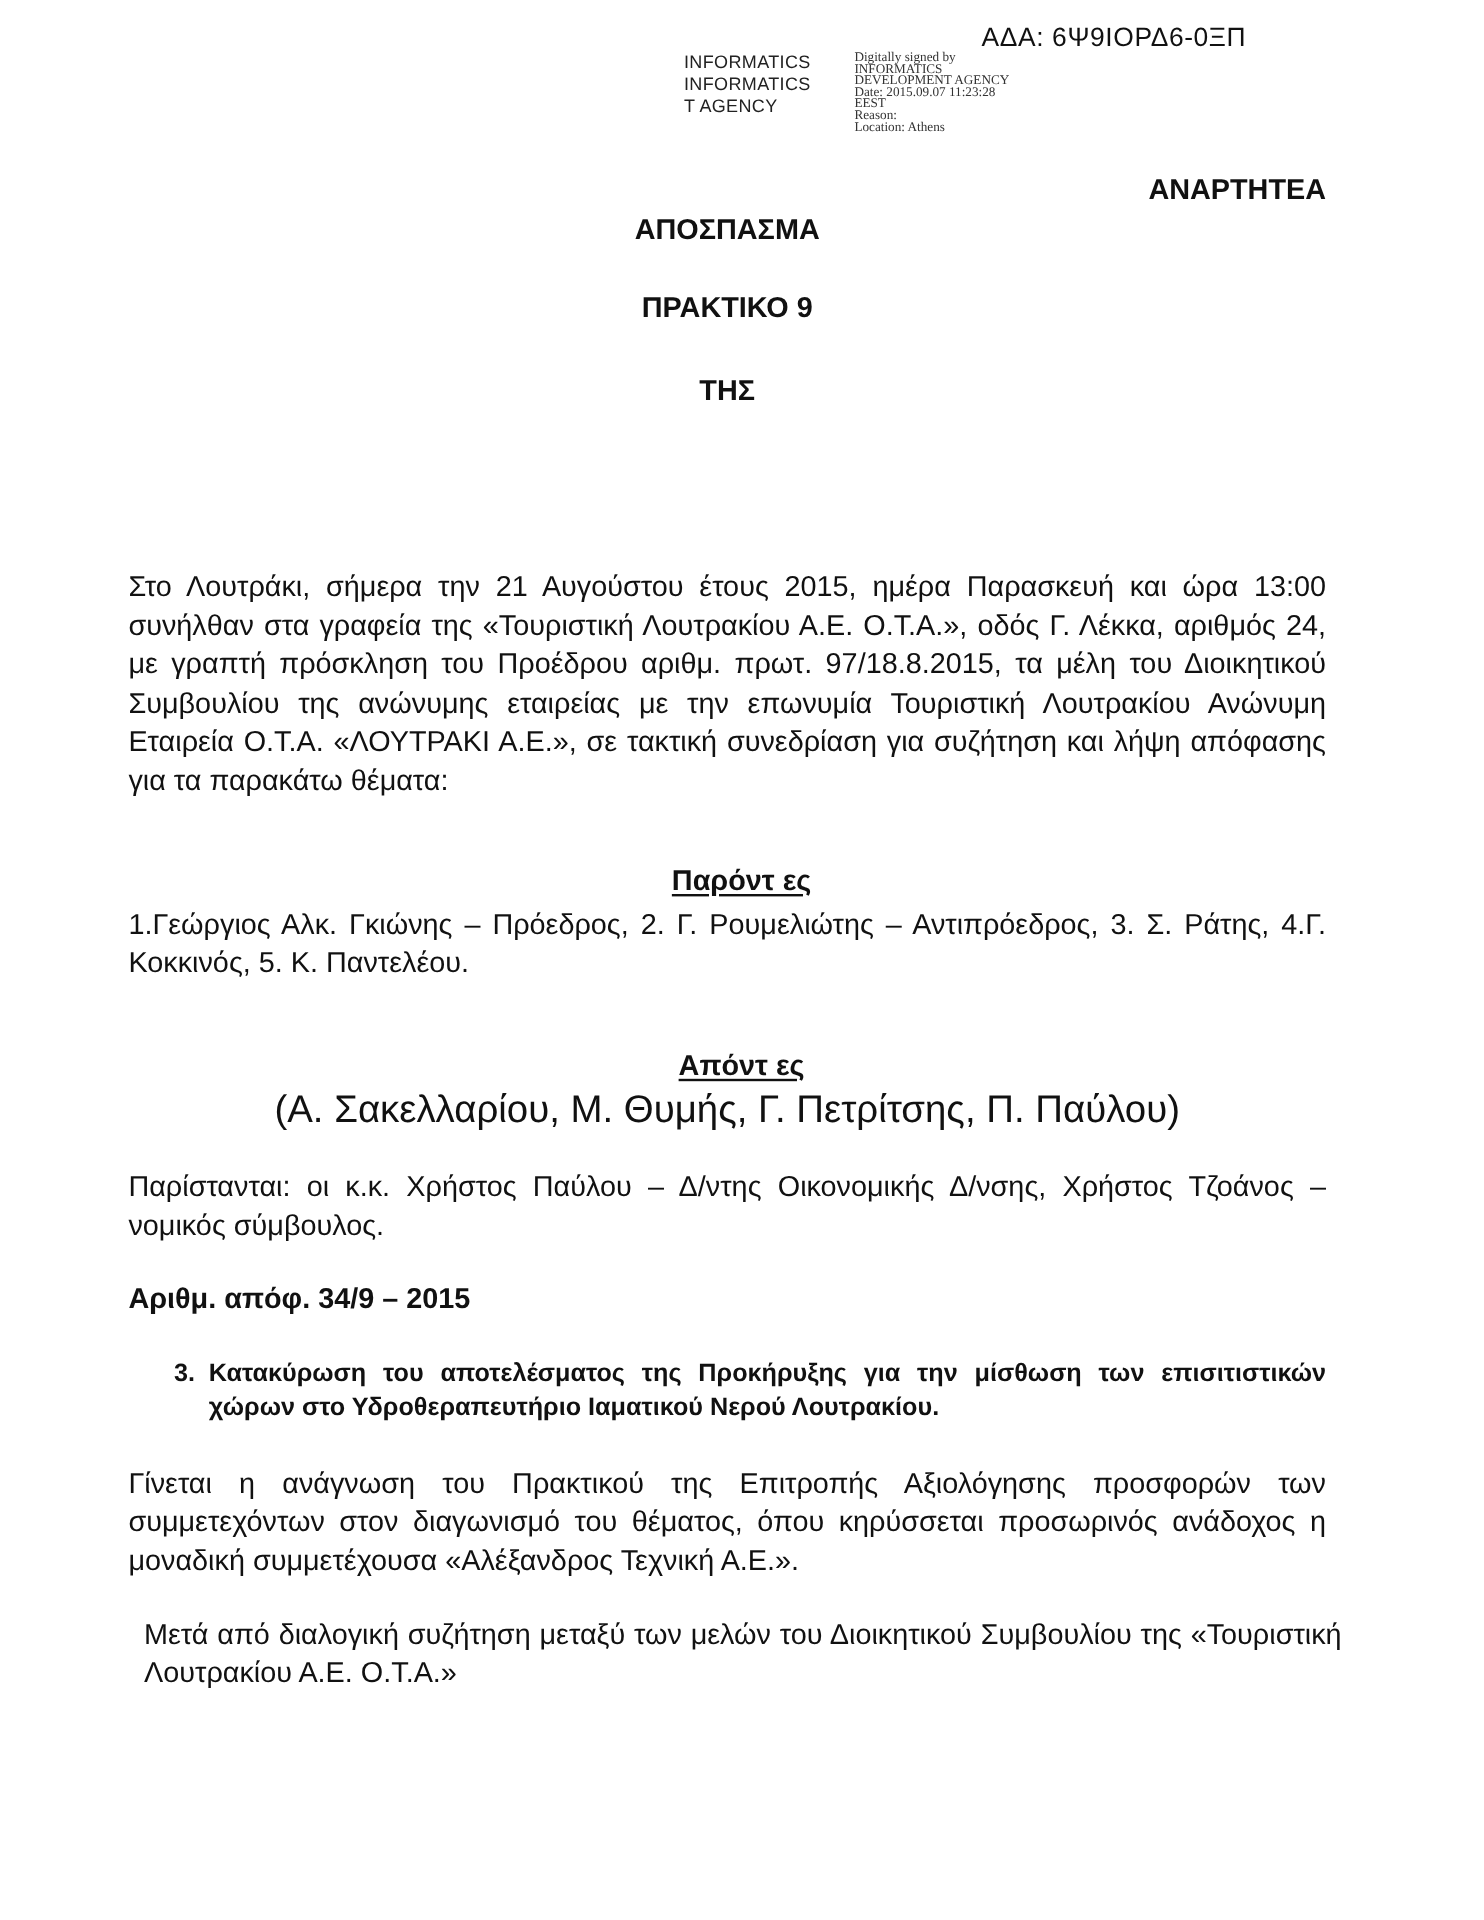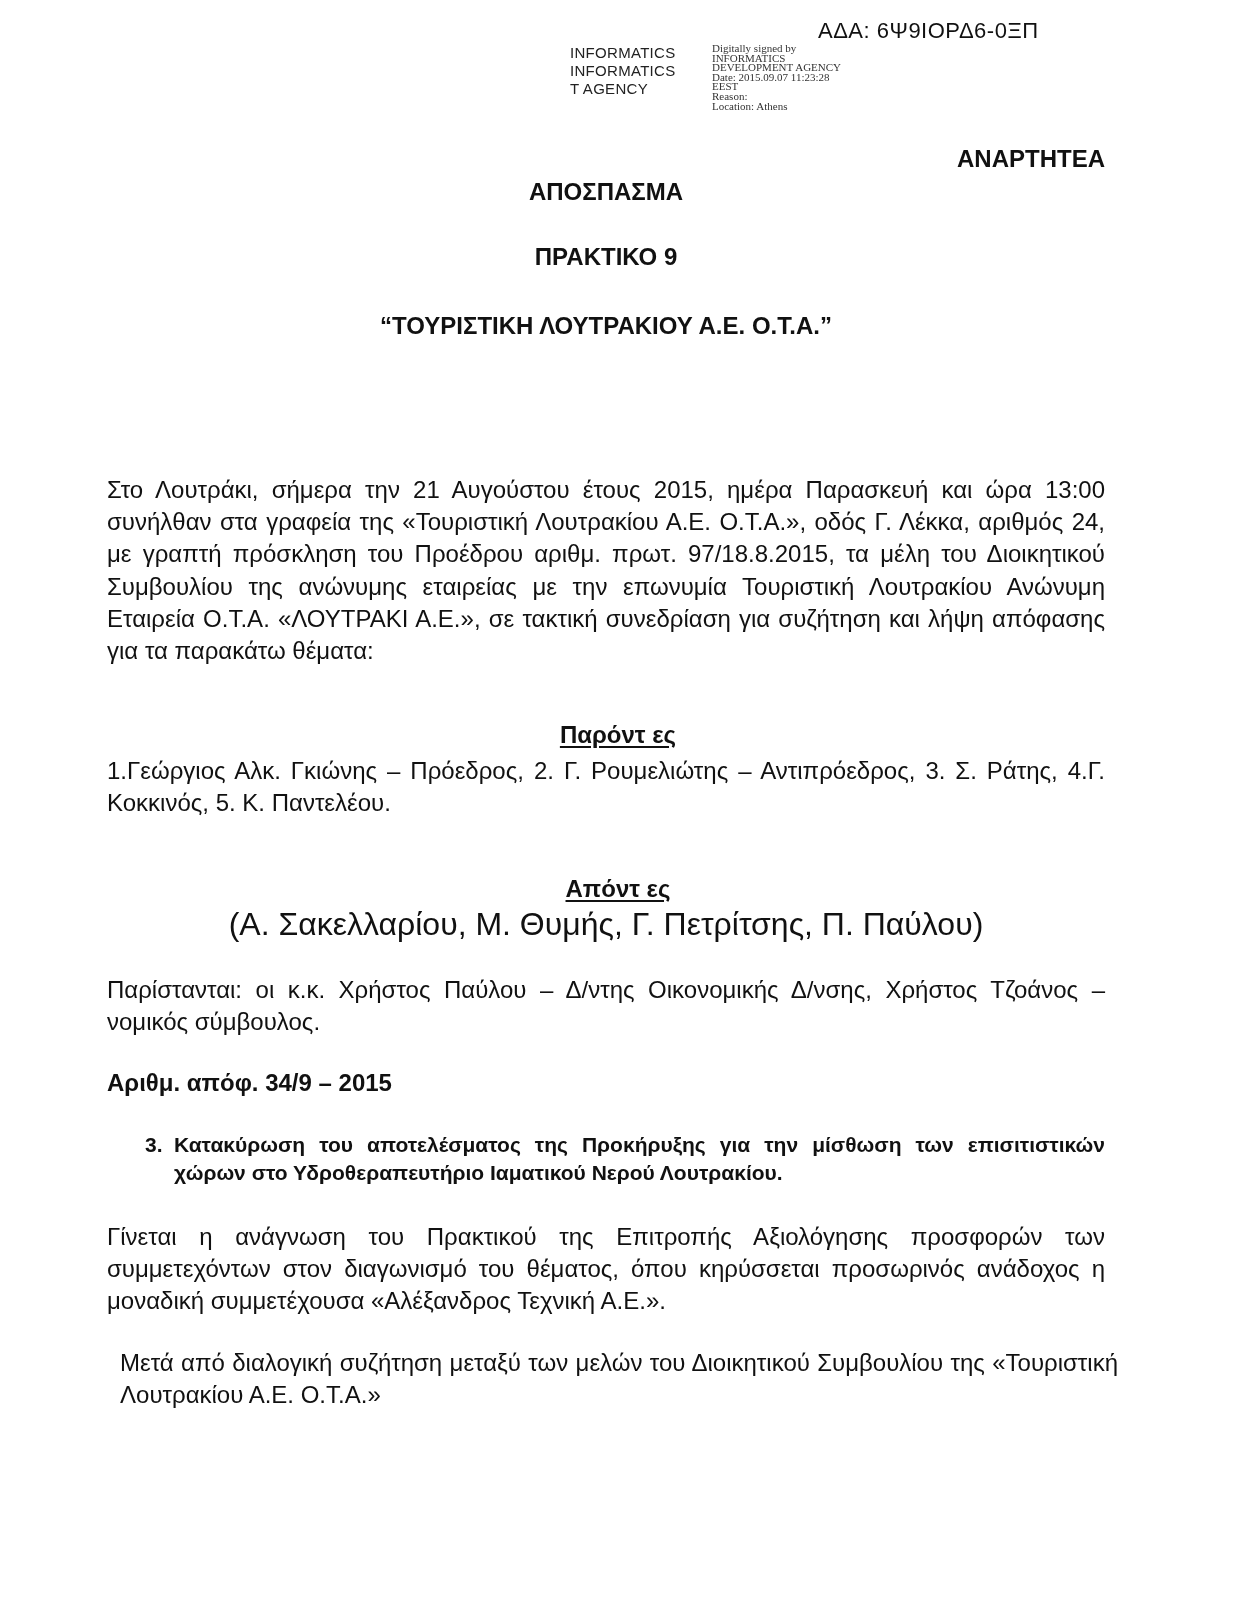--- a/index.html
+++ b/index.html
@@ -154,21 +154,21 @@
   <div>EEST</div>
   <div>Reason:</div>
   <div>Location: Athens</div>
 </div>
 
 <div class="abs posting">ΑΝΑΡΤΗΤΕΑ</div>
 
 <div class="abs center-head h-extract">ΑΠΟΣΠΑΣΜΑ</div>
 <div class="abs center-head h-minutes">ΠΡΑΚΤΙΚΟ 9</div>
 <div class="abs center-head h-title">
-  <div>“ΤΟΥΡΙΣΤΙΚΗ ΛΟΥΤΡΑΚΙΟΥ Α.Ε. Ο.Τ.Α.”</div>
+  <div>ΤΗΣ</div>
 </div>
 
 <div class="abs para p-intro">Στο Λουτράκι, σήμερα την 21 Αυγούστου έτους 2015, ημέρα Παρασκευή και ώρα 13:00 συνήλθαν στα γραφεία της «Τουριστική Λουτρακίου Α.Ε. Ο.Τ.Α.»,  οδός Γ. Λέκκα, αριθμός 24, με γραπτή πρόσκληση του Προέδρου αριθμ. πρωτ. 97/18.8.2015, τα μέλη του Διοικητικού Συμβουλίου της ανώνυμης εταιρείας με την επωνυμία Τουριστική Λουτρακίου Ανώνυμη Εταιρεία Ο.Τ.Α. «ΛΟΥΤΡΑΚΙ Α.Ε.», σε τακτική συνεδρίαση για συζήτηση και λήψη απόφασης για τα παρακάτω θέματα:</div>
 
 <div class="abs section-head present-head">
   <span>Παρόντ ες</span>
 </div>
 <div class="abs para p-present">1.Γεώργιος Αλκ. Γκιώνης – Πρόεδρος, 2. Γ. Ρουμελιώτης – Αντιπρόεδρος, 3. Σ. Ράτης, 4.Γ. Κοκκινός, 5. Κ. Παντελέου.</div>
 
 <div class="abs section-head absent-head">

